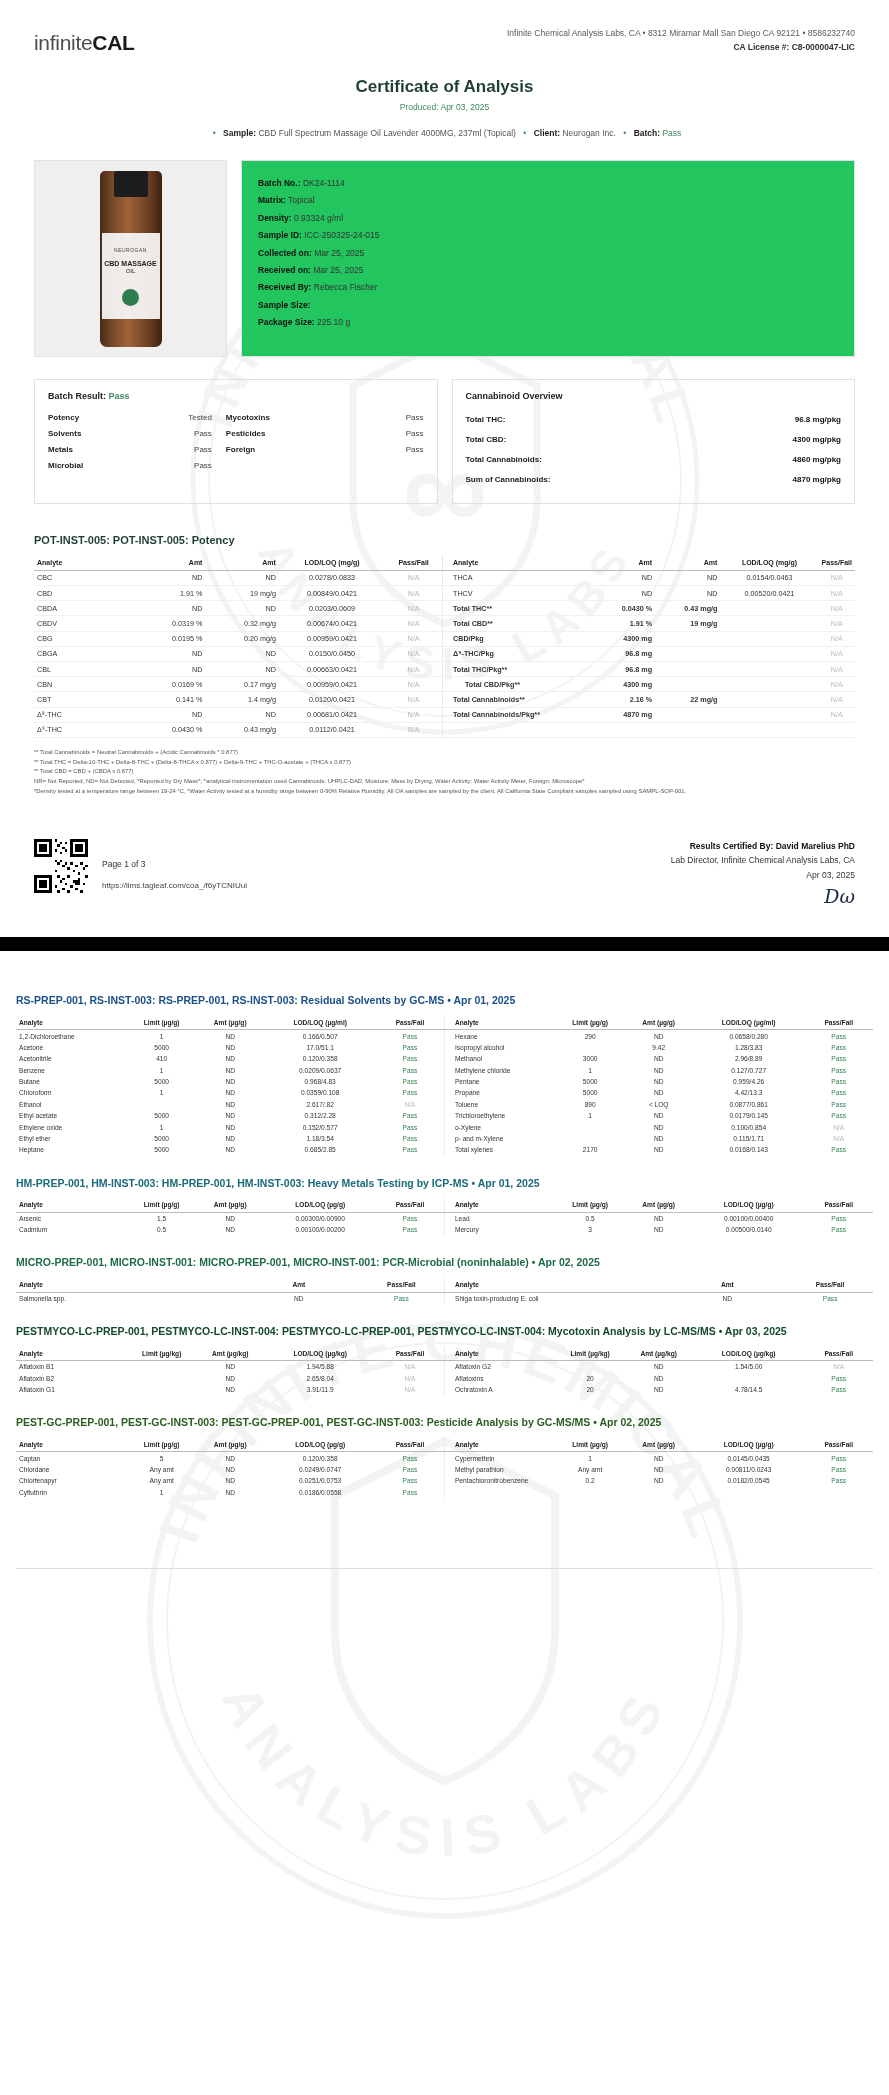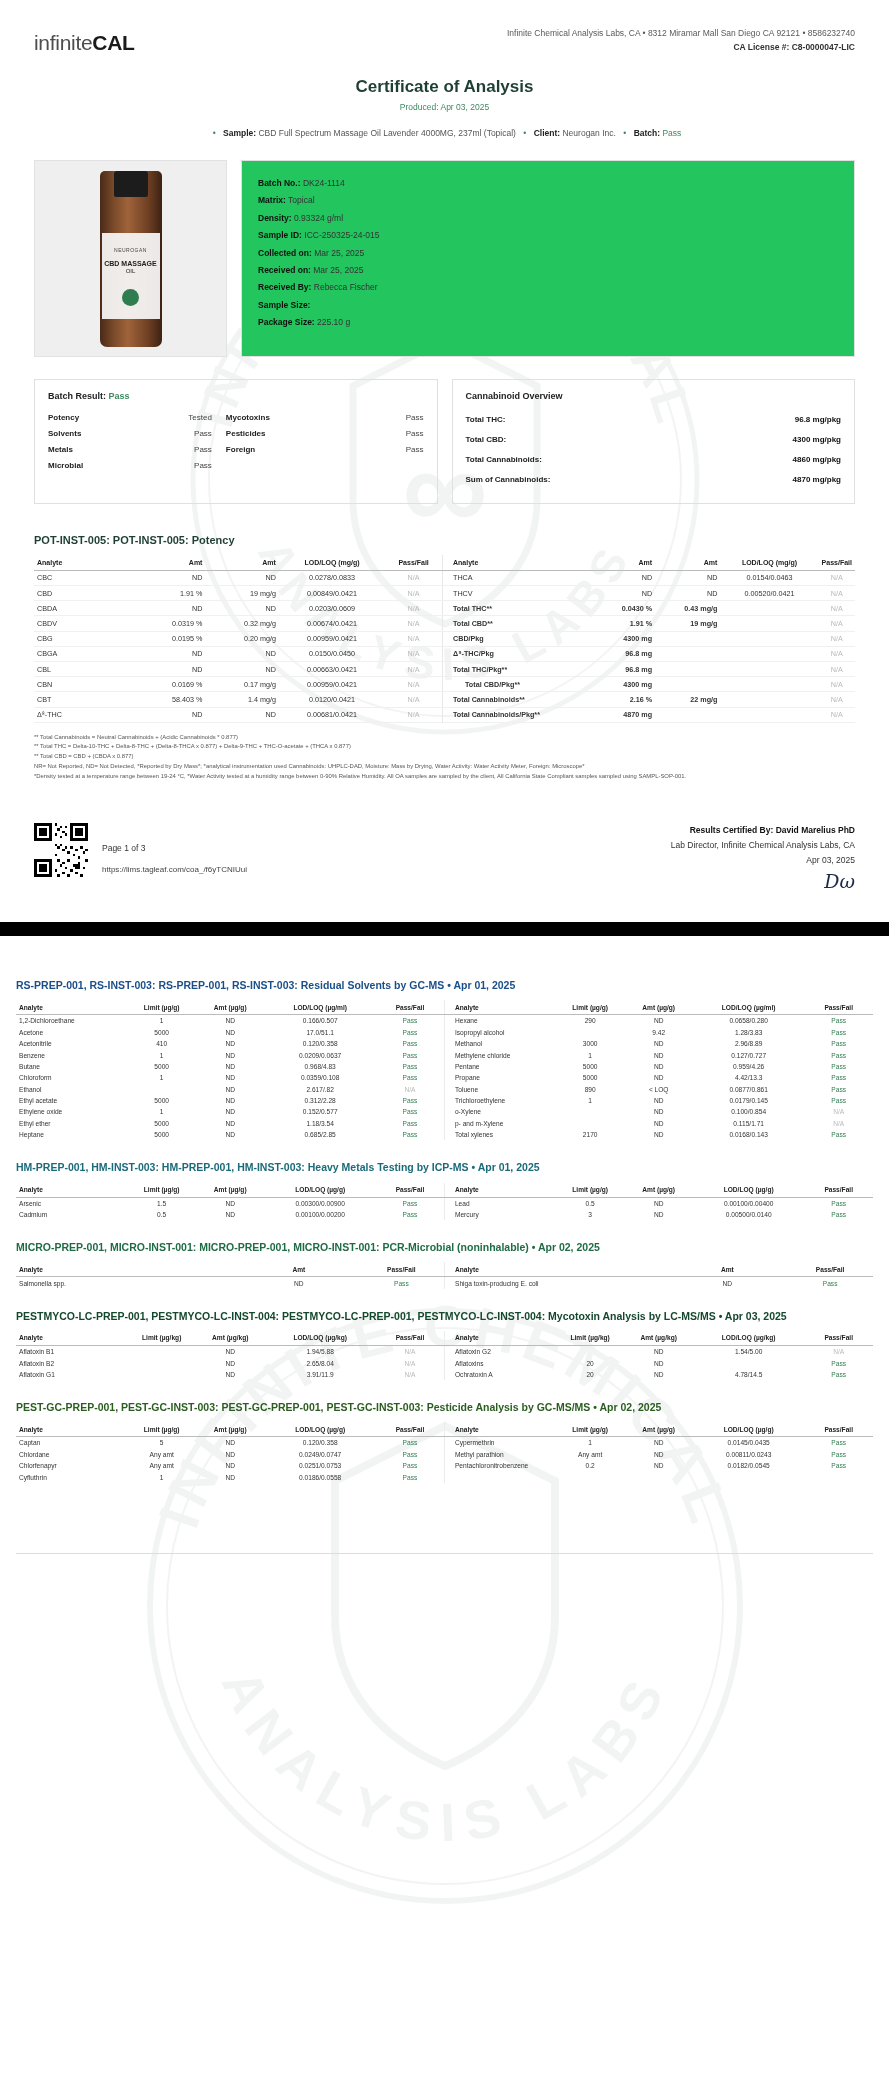--- a/index.html
+++ b/index.html
@@ -399,41 +399,53 @@
             <td class="c">0.00959/0.0421</td>
             <td class="na">N/A</td>
             <td class="mid bold" style="padding-left:22px">Total CBD/Pkg**</td>
             <td class="r bold">4300 mg</td>
             <td class="r bold"></td>
             <td class="c"></td>
             <td class="na">N/A</td>
           </tr>
           <tr>
             <td>CBT</td>
-            <td class="r">58.403 %</td>
+            <td class="r">0.141 %</td>
             <td class="r">1.4 mg/g</td>
             <td class="c">0.0120/0.0421</td>
             <td class="na">N/A</td>
             <td class="mid bold" style="padding-left:10px">Total Cannabinoids**</td>
             <td class="r bold">2.16 %</td>
             <td class="r bold">22 mg/g</td>
             <td class="c"></td>
             <td class="na">N/A</td>
           </tr>
           <tr>
             <td>Δ⁸-THC</td>
             <td class="r">ND</td>
             <td class="r">ND</td>
             <td class="c">0.00681/0.0421</td>
             <td class="na">N/A</td>
             <td class="mid bold" style="padding-left:10px">Total Cannabinoids/Pkg**</td>
             <td class="r bold">4870 mg</td>
             <td class="r bold"></td>
             <td class="c"></td>
             <td class="na">N/A</td>
+          </tr>
+          <tr>
+            <td>Δ⁹-THC</td>
+            <td class="r">0.0430 %</td>
+            <td class="r">0.43 mg/g</td>
+            <td class="c">0.0112/0.0421</td>
+            <td class="na">N/A</td>
+            <td class="mid"></td>
+            <td></td>
+            <td></td>
+            <td></td>
+            <td></td>
           </tr>
         </tbody>
     </table>
 
     <div class="notes">
       <div>** Total Cannabinoids = Neutral Cannabinoids + (Acidic Cannabinoids * 0.877)</div>
       <div>** Total THC = Delta-10-THC + Delta-8-THC + (Delta-8-THCA x 0.877) + Delta-9-THC + THC-O-acetate + (THCA x 0.877)</div>
       <div>** Total CBD = CBD + (CBDA x 0.877)</div>
       <div>NR= Not Reported, ND= Not Detected, *Reported by Dry Mass*; *analytical instrumentation used Cannabinoids: UHPLC-DAD, Moisture: Mass by Drying, Water Activity: Water Activity Meter, Foreign: Microscope*</div>
       <div>*Density tested at a temperature range between 19-24 °C, *Water Activity tested at a humidity range between 0-90% Relative Humidity. All OA samples are sampled by the client, All California State Compliant samples sampled using SAMPL-SOP-001.</div>

